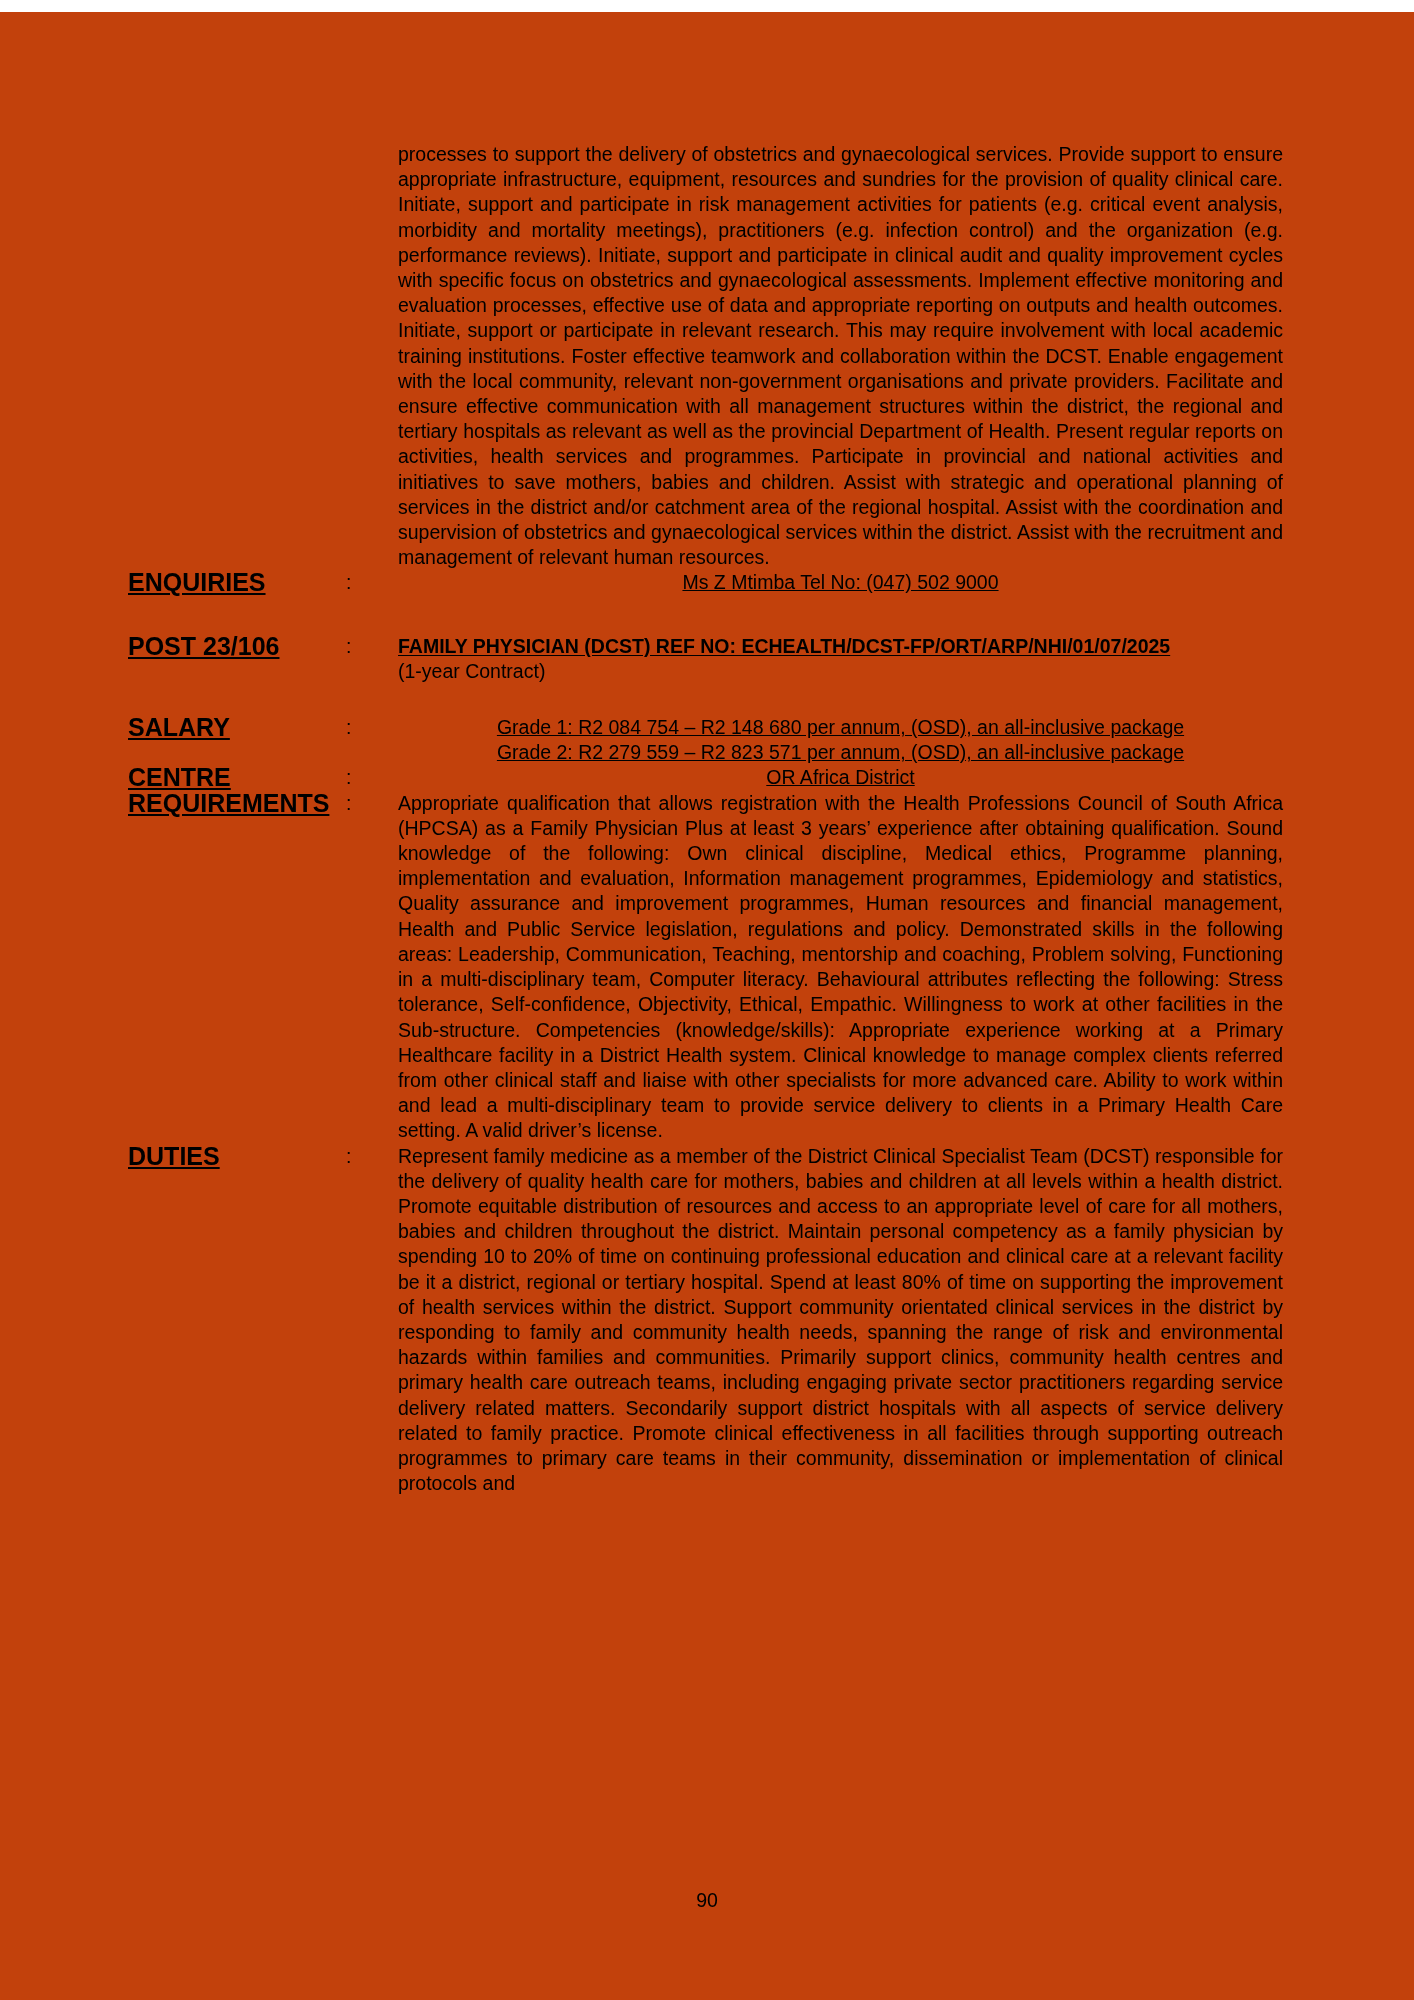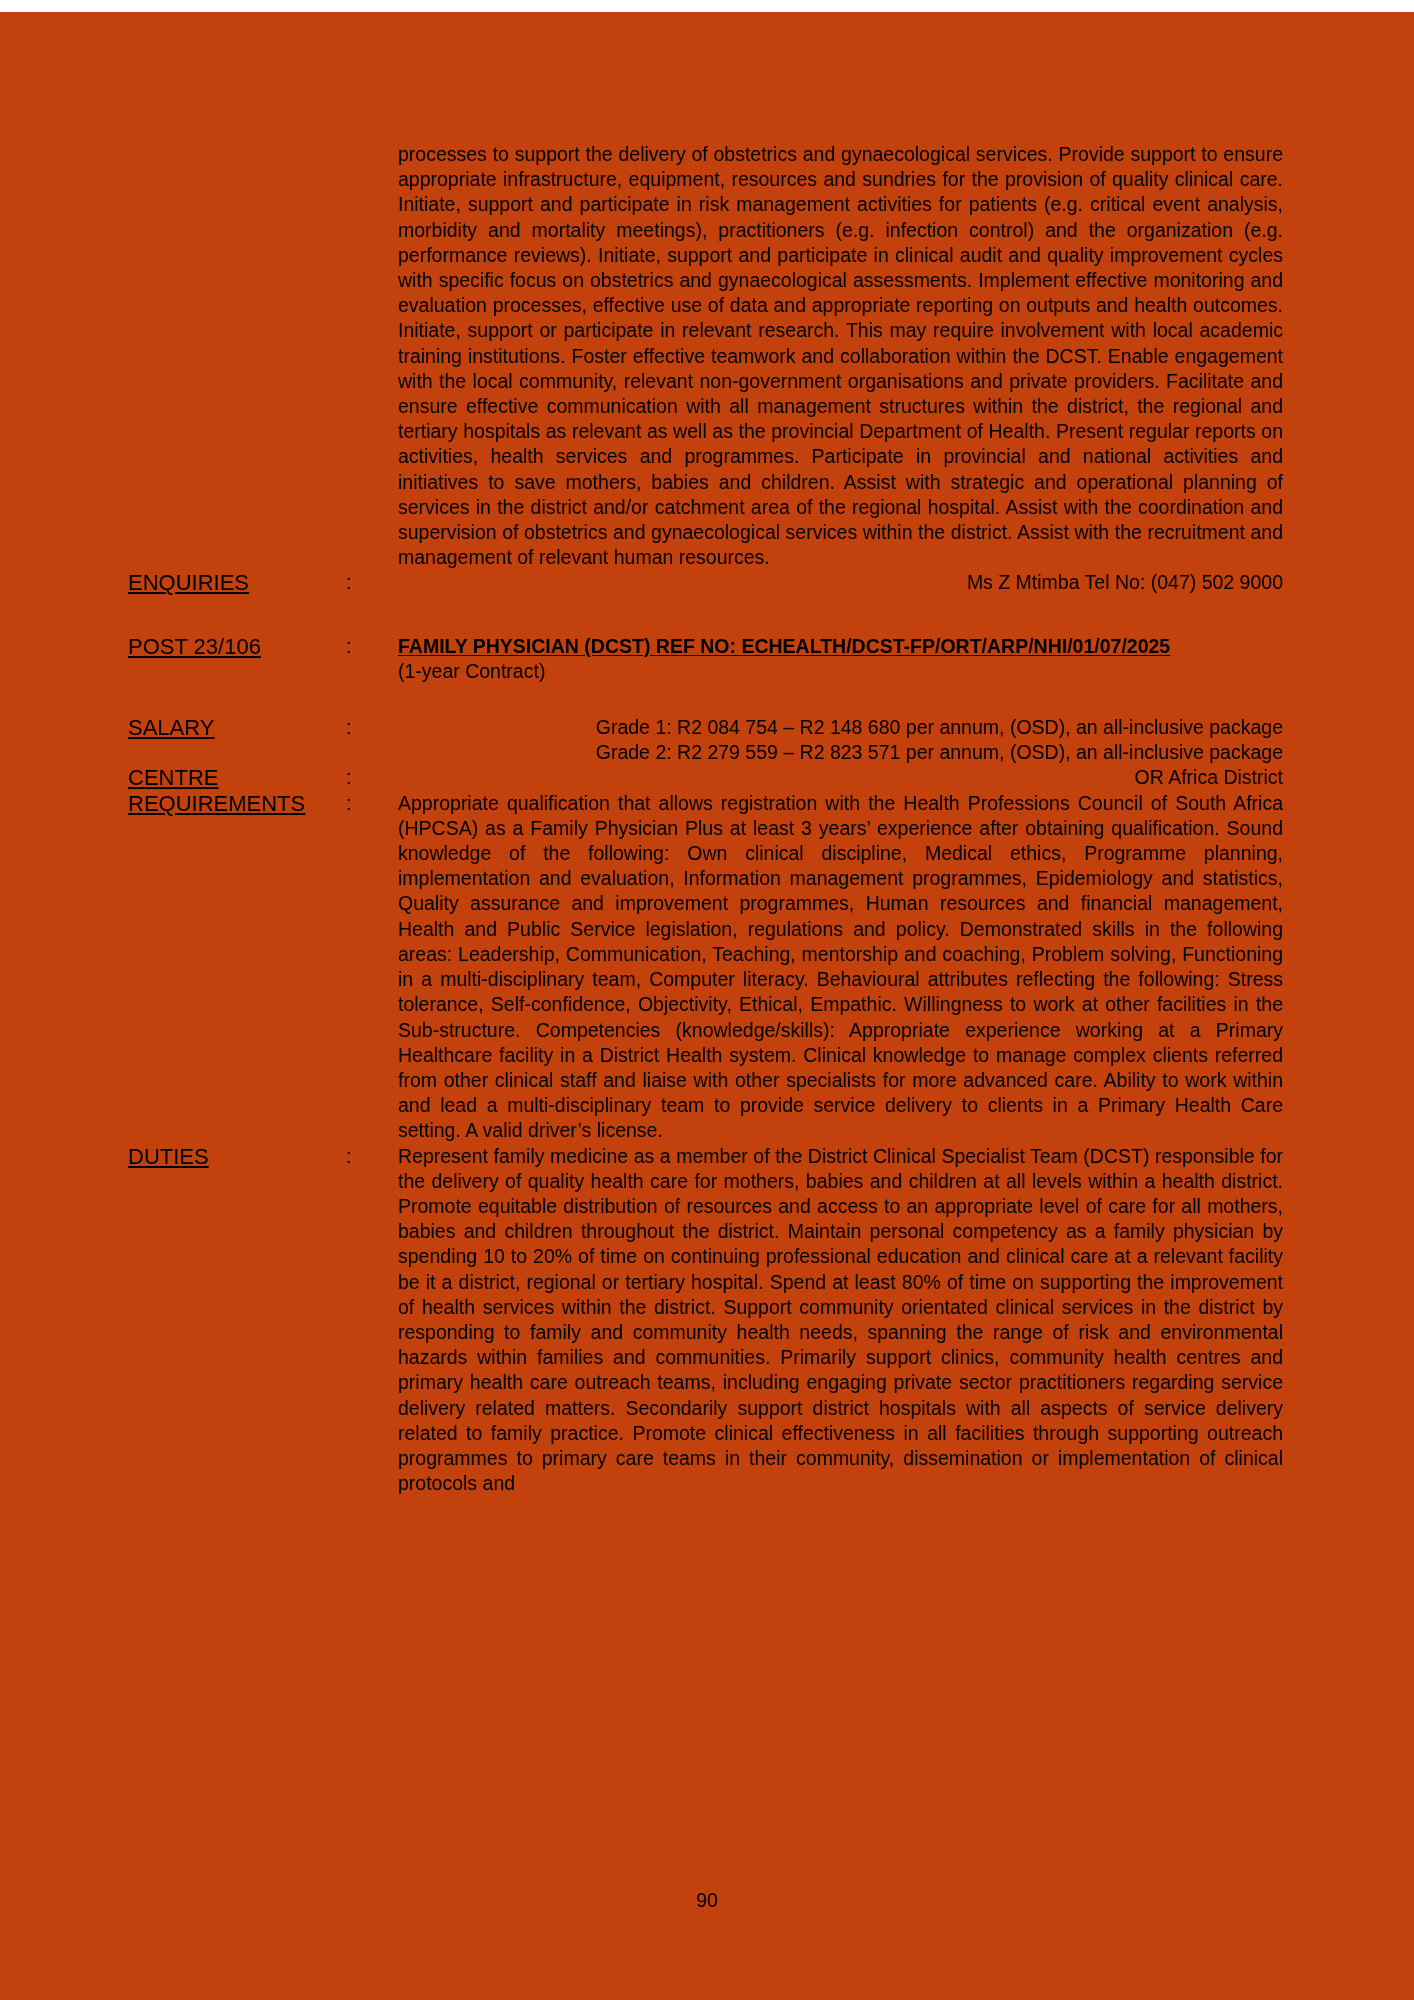--- a/index.html
+++ b/index.html
@@ -29,43 +29,44 @@
   }
   
   .row {
     display: flex;
     align-items: flex-start;
     width: 100%;
   }
   .label-col {
     width: 218px;
     flex: 0 0 218px;
-    font-size: 22px;
+    font-size: 25px;
     line-height: 25.2px;
-    font-weight: normal;
+    font-weight: bold;
     text-decoration: underline;
     text-underline-offset: 2px;
     white-space: nowrap;
   }
   .colon-col {
     width: 52px;
     flex: 0 0 52px;
     font-size: 19.5px;
     line-height: 25.2px;
   }
   .body-col {
     flex: 1 1 auto;
     font-size: 19.5px;
     line-height: 25.2px;
     text-align: justify;
     text-justify: inter-word;
     hyphens: none;
   }
   .body-col.tight {
-    text-align: right;
+    text-align: center;
+    text-decoration: underline;
   }
   .gap-m { height: 31px; }
   .gap-l { height: 38px; }
 
   .heading-bold-underline {
     font-weight: bold;
     text-decoration: underline;
     text-underline-offset: 2px;
     text-align: justify;
     text-justify: inter-word;

